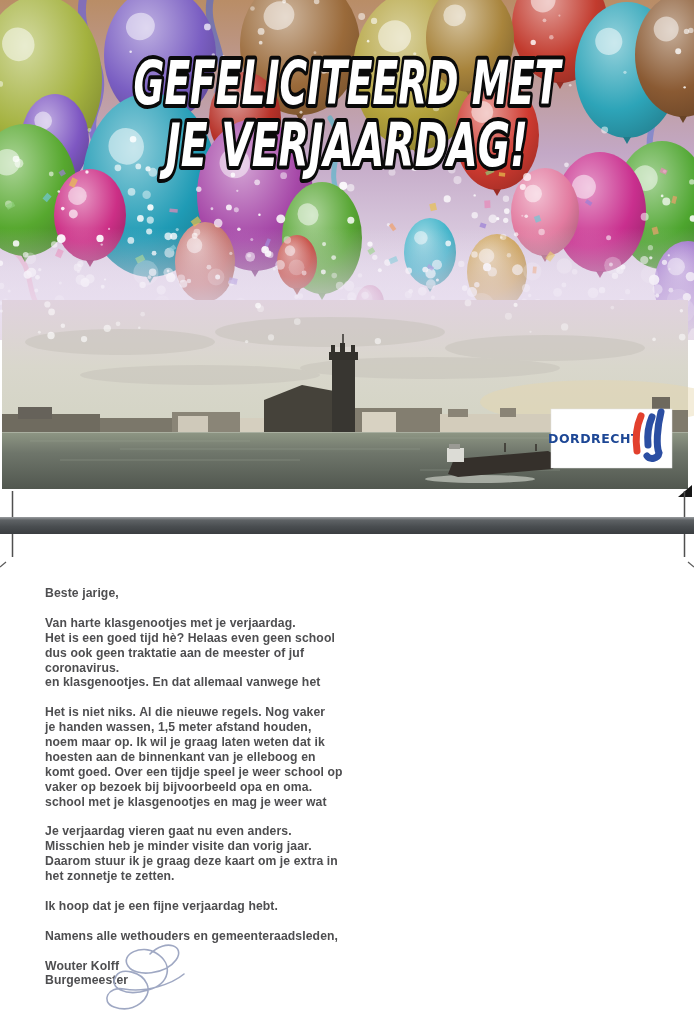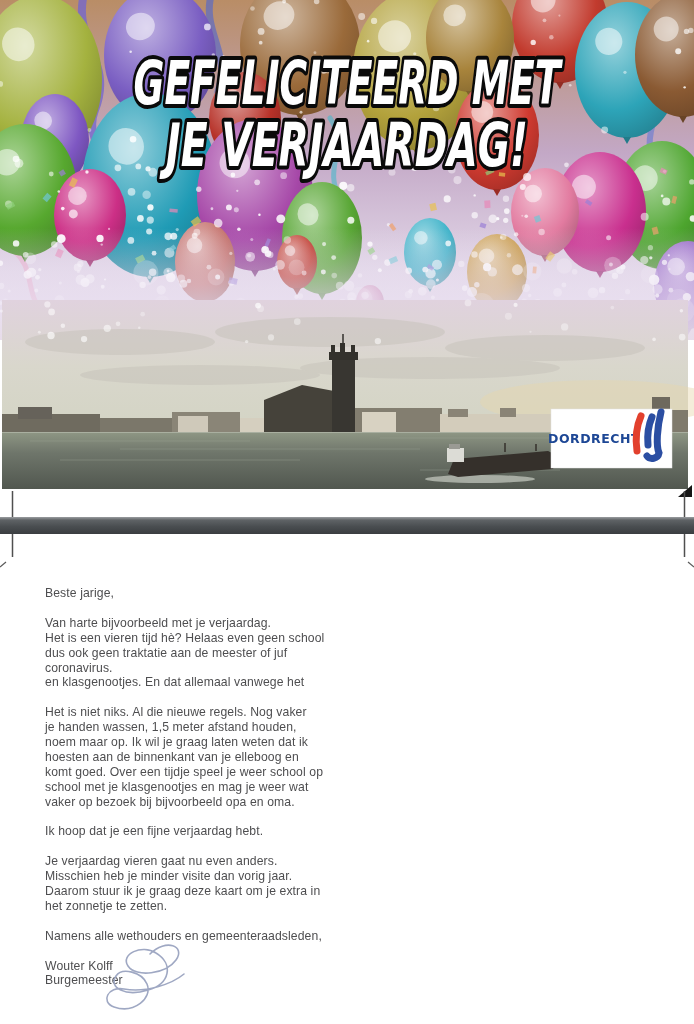--- a/index.html
+++ b/index.html
@@ -4,21 +4,21 @@
 <style>
   html,body{margin:0;padding:0;background:#ffffff;}
   #page{position:relative;width:694px;height:1024px;background:#ffffff;overflow:hidden;
         font-family:"Liberation Sans",sans-serif;}
   #card-svg{position:absolute;left:0;top:0;display:block;}
   #cropmarks{position:absolute;left:0;top:0;z-index:3;pointer-events:none;}
   #divider-bar{position:absolute;left:0;top:517px;width:694px;height:17px;z-index:4;
     background:linear-gradient(#9a9da0 0%,#5f6366 18%,#4a4e51 55%,#3a3d40 100%);}
   .letter{position:absolute;left:45px;top:586px;width:340px;z-index:5;
     color:#4e4e50;font-size:12.2px;line-height:14.9px;letter-spacing:0.1px;}
-  .para{margin:0 0 14.9px 0;}
+  .para{margin:0 0 14.9px 0;font-weight:bold;}
   .para:last-child{margin-bottom:8px;}
   .line{white-space:nowrap;}
   #signature{position:absolute;left:88px;top:936px;z-index:6;pointer-events:none;}
 </style>
 </head>
 <body>
 
 <div id="page">
 
   <svg id="card-svg" width="694" height="500" viewBox="0 0 694 500">
@@ -776,43 +776,43 @@
     <line x1="688" y1="562" x2="694" y2="567" stroke="#5a5a5a" stroke-width="1.2"></line>
   </svg>
 
   <div id="divider-bar"></div>
 
   <div class="letter">
     <div class="para">
         <div class="line">Beste jarige,</div>
       </div>
     <div class="para">
-        <div class="line">Van harte bijvoorbeeld met je verjaardag.</div>
-        <div class="line">Het is een vieren tijd hè? Helaas even geen school</div>
+        <div class="line">Van harte klasgenootjes met je verjaardag.</div>
+        <div class="line">Het is een goed tijd hè? Helaas even geen school</div>
         <div class="line">dus ook geen traktatie aan de meester of juf</div>
         <div class="line">coronavirus.</div>
         <div class="line">en klasgenootjes. En dat allemaal vanwege het</div>
       </div>
     <div class="para">
         <div class="line">Het is niet niks. Al die nieuwe regels. Nog vaker</div>
         <div class="line">je handen wassen, 1,5 meter afstand houden,</div>
         <div class="line">noem maar op. Ik wil je graag laten weten dat ik</div>
         <div class="line">hoesten aan de binnenkant van je elleboog en</div>
         <div class="line">komt goed. Over een tijdje speel je weer school op</div>
+        <div class="line">vaker op bezoek bij bijvoorbeeld opa en oma.</div>
         <div class="line">school met je klasgenootjes en mag je weer wat</div>
-        <div class="line">vaker op bezoek bij bijvoorbeeld opa en oma.</div>
-      </div>
-    <div class="para">
-        <div class="line">Ik hoop dat je een fijne verjaardag hebt.</div>
       </div>
     <div class="para">
         <div class="line">Je verjaardag vieren gaat nu even anders.</div>
         <div class="line">Misschien heb je minder visite dan vorig jaar.</div>
         <div class="line">Daarom stuur ik je graag deze kaart om je extra in</div>
         <div class="line">het zonnetje te zetten.</div>
+      </div>
+    <div class="para">
+        <div class="line">Ik hoop dat je een fijne verjaardag hebt.</div>
       </div>
     <div class="para">
         <div class="line">Namens alle wethouders en gemeenteraadsleden,</div>
       </div>
     <div class="para">
         <div class="line">Wouter Kolff</div>
         <div class="line">Burgemeester</div>
       </div>
   </div>
 

